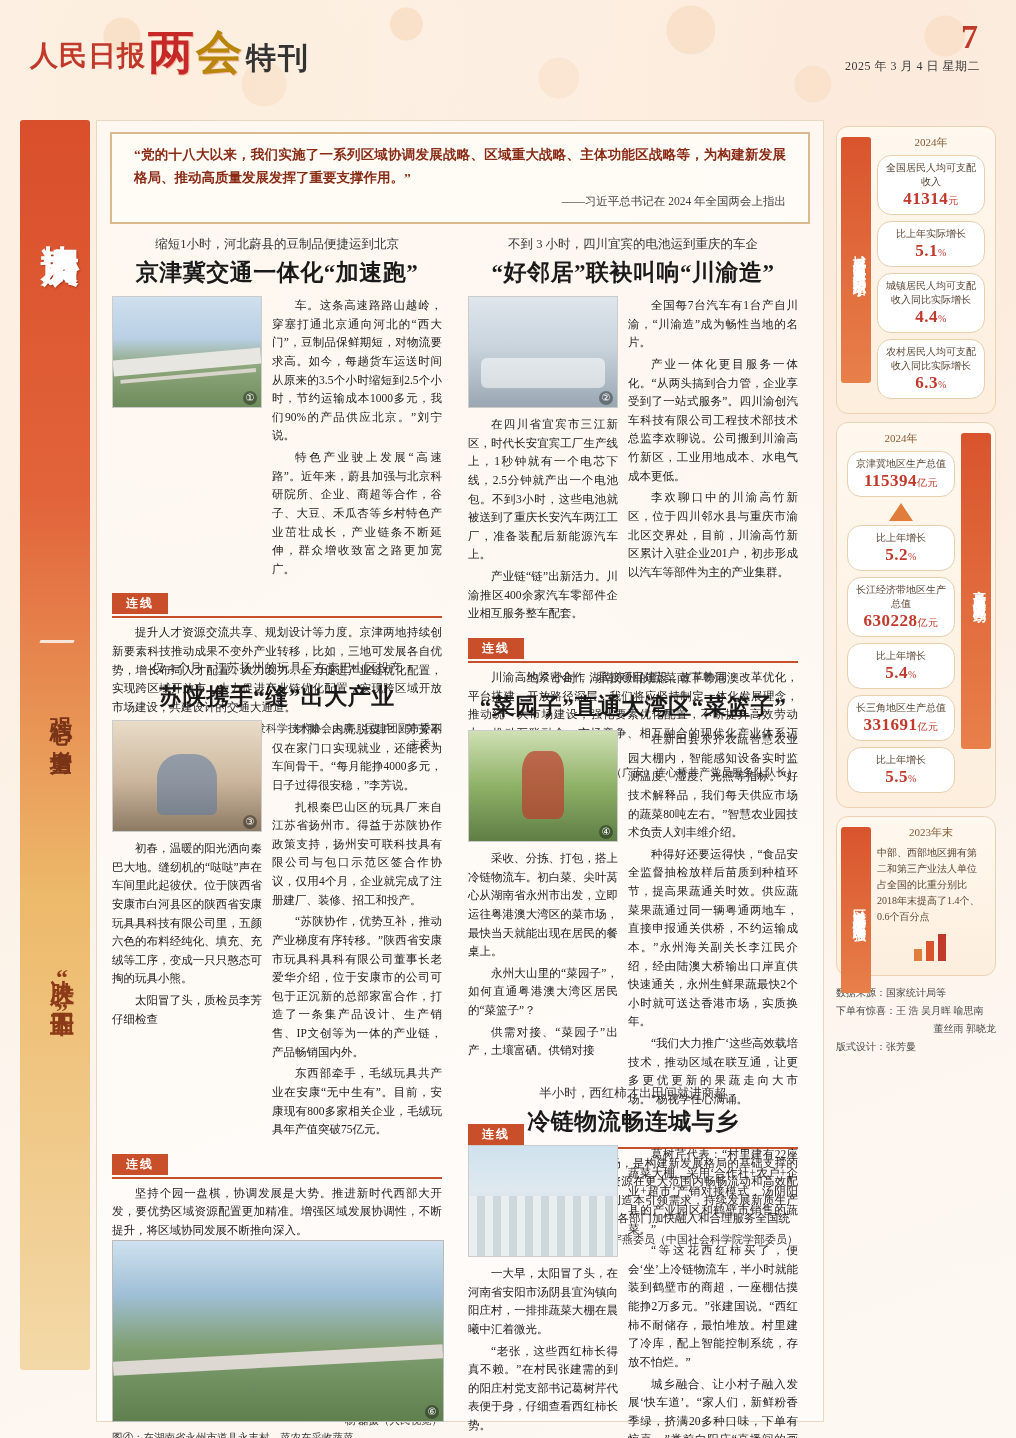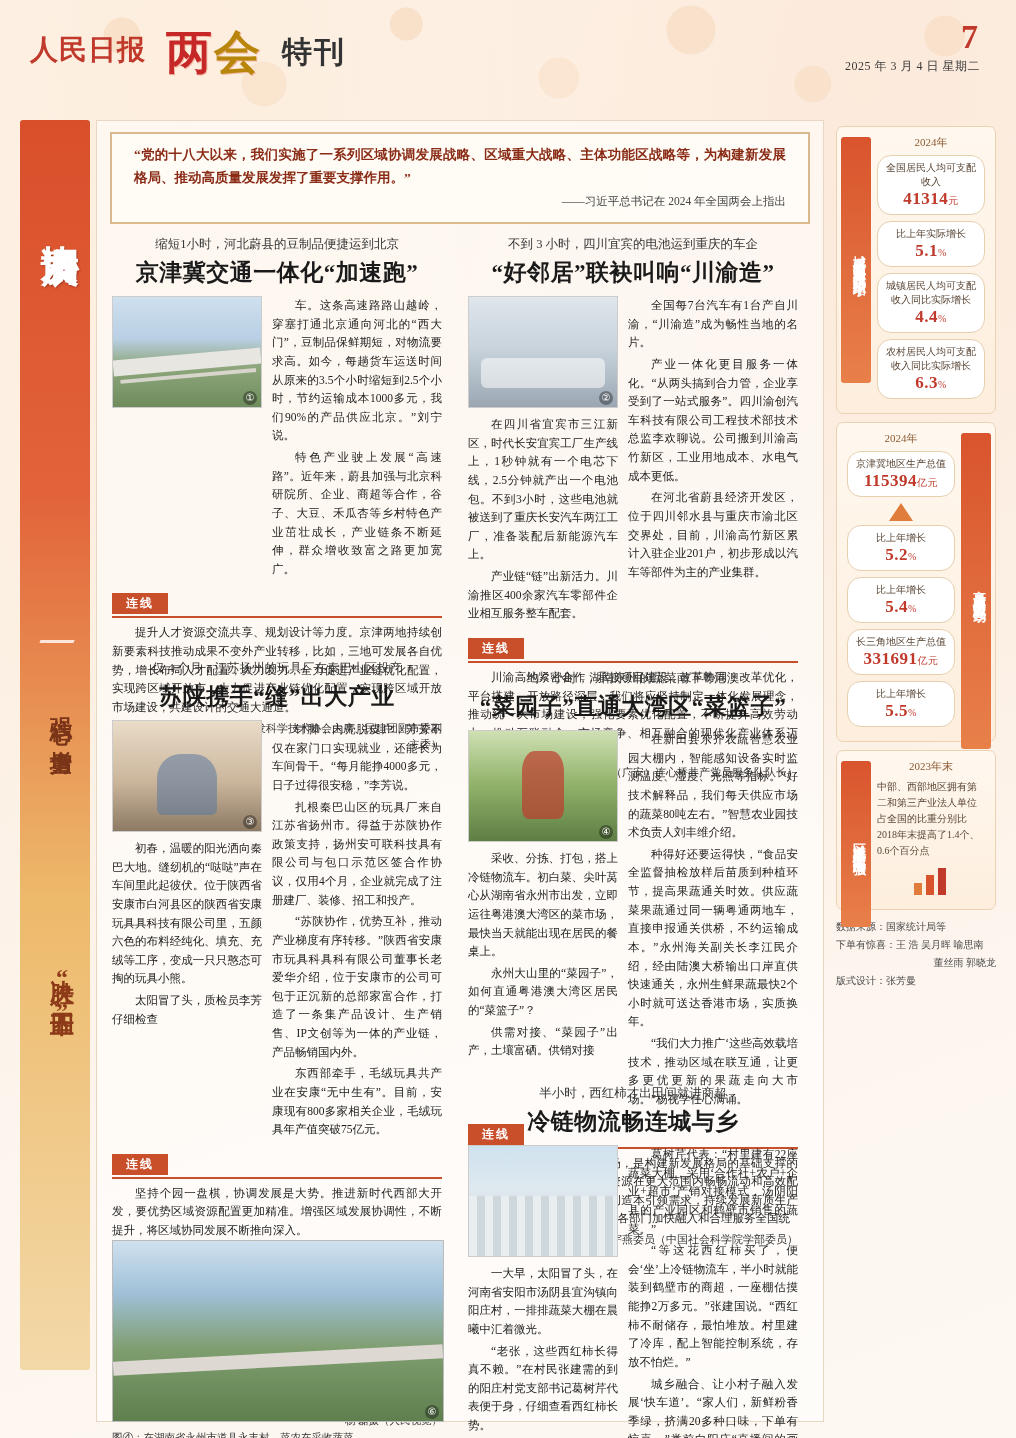--- a/index.html
+++ b/index.html
@@ -18,21 +18,21 @@
     background:
       radial-gradient(circle at 12% 30%, rgba(244,210,176,.55) 0 18px, rgba(0,0,0,0) 19px),
       radial-gradient(circle at 26% 70%, rgba(246,216,186,.5) 0 22px, rgba(0,0,0,0) 23px),
       radial-gradient(circle at 40% 20%, rgba(243,206,170,.5) 0 16px, rgba(0,0,0,0) 17px),
       radial-gradient(circle at 55% 65%, rgba(247,219,191,.5) 0 20px, rgba(0,0,0,0) 21px),
       radial-gradient(circle at 68% 25%, rgba(243,208,172,.45) 0 24px, rgba(0,0,0,0) 25px),
       radial-gradient(circle at 80% 70%, rgba(246,214,184,.5) 0 18px, rgba(0,0,0,0) 19px),
       radial-gradient(circle at 93% 30%, rgba(244,210,176,.45) 0 20px, rgba(0,0,0,0) 21px);
     opacity:.85;pointer-events:none;
   }
-  .masthead{position:absolute;left:30px;top:30px;display:flex;align-items:center;gap:20px;}
+  .masthead{position:absolute;left:30px;top:30px;display:flex;align-items:flex-end;gap:2px;}
   .mh-rmrb{
     font-family:"Liberation Serif",serif;font-weight:bold;font-size:28px;color:#c0392b;
     letter-spacing:1px;line-height:1;padding-bottom:6px;
   }
   .mh-big{
     font-weight:bold;font-size:46px;line-height:1;letter-spacing:2px;
     color:#c62828;text-shadow:1px 1px 0 #f3b9a6;
   }
   .mh-big .gold{color:#b8860b;}
   .mh-sub{font-size:30px;font-weight:bold;color:#333;letter-spacing:2px;line-height:1;padding-bottom:3px;}
@@ -110,21 +110,21 @@
   .speaker{font-size:11px;text-align:right;color:#333;margin-top:3px;line-height:1.5;}
 
   .caption-block{font-size:10.5px;line-height:1.6;color:#333;margin-top:8px;}
   .caption-block div{margin-bottom:1px;}
   .byline{font-size:10.5px;color:#333;margin-top:6px;line-height:1.6;}
 
   
   .rail{position:absolute;left:836px;top:126px;width:160px;}
   .rail-card{
     background:linear-gradient(180deg,#fff8ef 0%,#fdeedd 100%);
-    border:1px solid #ecd2b2;border-radius:7px;padding:8px 10px;margin-bottom:8px;position:relative;
+    border:1px solid #ecd2b2;border-radius:12px;padding:8px 10px;margin-bottom:8px;position:relative;
   }
   .rc-year{font-size:11px;color:#8a5a33;text-align:center;margin-bottom:5px;}
   .stat{background:#fff;border:1px solid #e8cfae;border-radius:14px;padding:5px 8px;margin-bottom:6px;text-align:center;}
   .stat .lab{font-size:10px;color:#5a4636;line-height:1.4;}
   .stat .val{font-size:17px;font-weight:bold;color:#c0392b;letter-spacing:.5px;}
   .stat .val small{font-size:10px;font-weight:normal;color:#c0392b;}
   .rail-vtitle{
     position:absolute;width:24px;font-size:13px;font-weight:bold;color:#fff;letter-spacing:2px;
     writing-mode:vertical-rl;text-orientation:upright;text-align:center;
     background:linear-gradient(180deg,#d9542d,#e8804a);border-radius:3px;padding:8px 3px;
@@ -202,21 +202,21 @@
         </div>
       <div class="bodytext">
         <p>在四川省宜宾市三江新区，时代长安宜宾工厂生产线上，1秒钟就有一个电芯下线，2.5分钟就产出一个电池包。不到3小时，这些电池就被送到了重庆长安汽车两江工厂，准备装配后新能源汽车上。</p>
         <p>产业链“链”出新活力。川渝推区400余家汽车零部件企业相互服务整车配套。</p>
       </div>
     </div>
     <div class="s">
       <div class="bodytext" style="margin-top:0;">
         <p>全国每7台汽车有1台产自川渝，“川渝造”成为畅性当地的名片。</p>
         <p>产业一体化更目服务一体化。“从两头搞到合力管，企业享受到了一站式服务”。四川渝创汽车科技有限公司工程技术部技术总监李欢聊说。公司搬到川渝高竹新区，工业用地成本、水电气成本更低。</p>
-        <p>在河北省蔚县经济开发区，位于四川邻水县与重庆市渝北区交界处，目前，川渝高竹新区累计入驻企业201户，初步形成以汽车等部件为主的产业集群。</p>
+        <p>李欢聊口中的川渝高竹新区，位于四川邻水县与重庆市渝北区交界处，目前，川渝高竹新区累计入驻企业201户，初步形成以汽车等部件为主的产业集群。</p>
       </div>
     </div>
   </div>
   <div style="margin-top:6px;">
     <span class="lianxian-tag">连线</span>
     <div class="lianxian-box">
       <div class="bodytext" style="margin-top:0;">
           <p>川渝高地紧密合作，承接项目建设，改革协同，改革优化，平台搭建，开放路径深层，我们将应坚持制定一体化发展理念，推动统一大市场建设，强化要素优化配置，不断提升高效劳动力，推动互联融合、市场竞争、相互融合的现代化产业体系迈进。</p>
         </div>
       <div class="speaker">——霰国电网四川电力（广安）连心桥共产党员服务队队长）</div>
@@ -367,20 +367,24 @@
       <div class="stat">
         <div class="lab">京津冀地区生产总值</div>
         <div class="val"><span>115394</span><small>亿元</small></div>
       </div>
       <div class="arrow-up"></div>
       <div class="stat">
         <div class="lab">比上年增长</div>
         <div class="val"><span>5.2</span><small>%</small></div>
       </div>
 
+      <div class="stat">
+        <div class="lab">长江经济带地区生产总值</div>
+        <div class="val"><span>630228</span><small>亿元</small></div>
+      </div>
       <div class="stat">
         <div class="lab">比上年增长</div>
         <div class="val"><span>5.4</span><small>%</small></div>
       </div>
 
       <div class="stat">
         <div class="lab">长三角地区生产总值</div>
         <div class="val"><span>331691</span><small>亿元</small></div>
       </div>
       <div class="stat">

